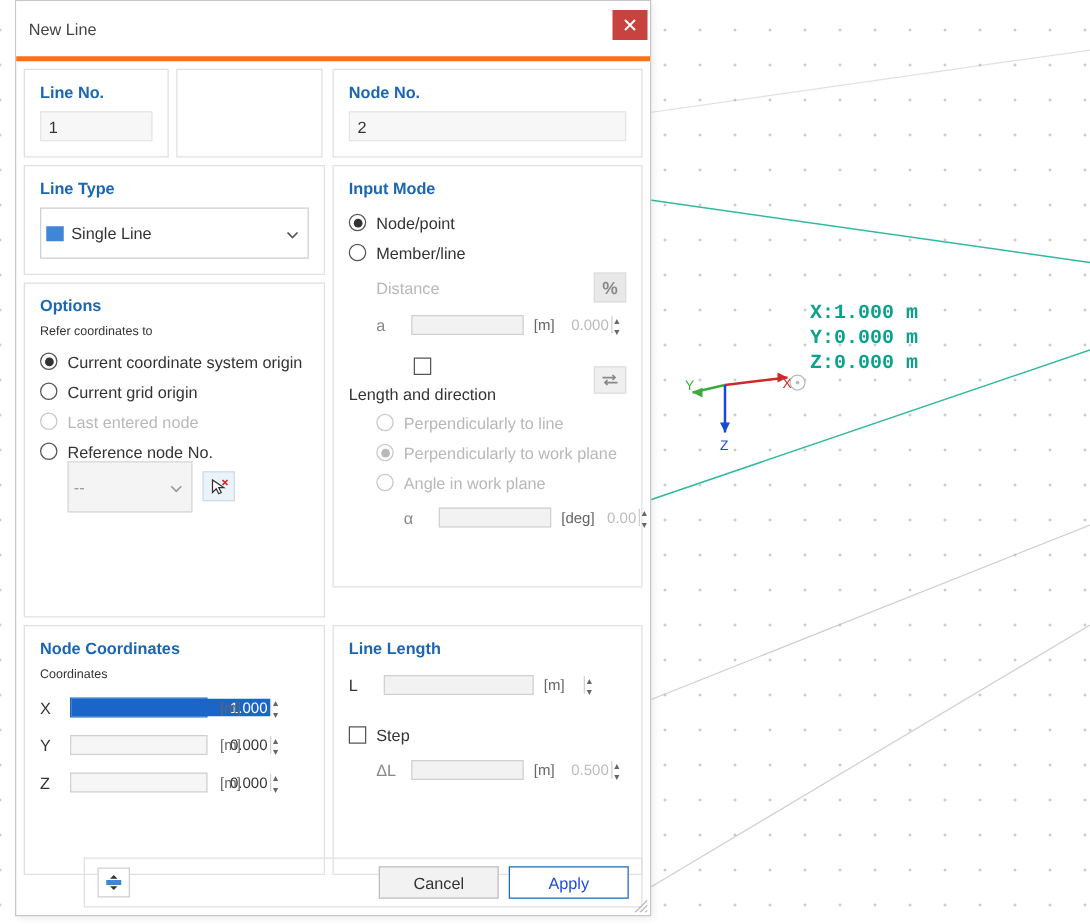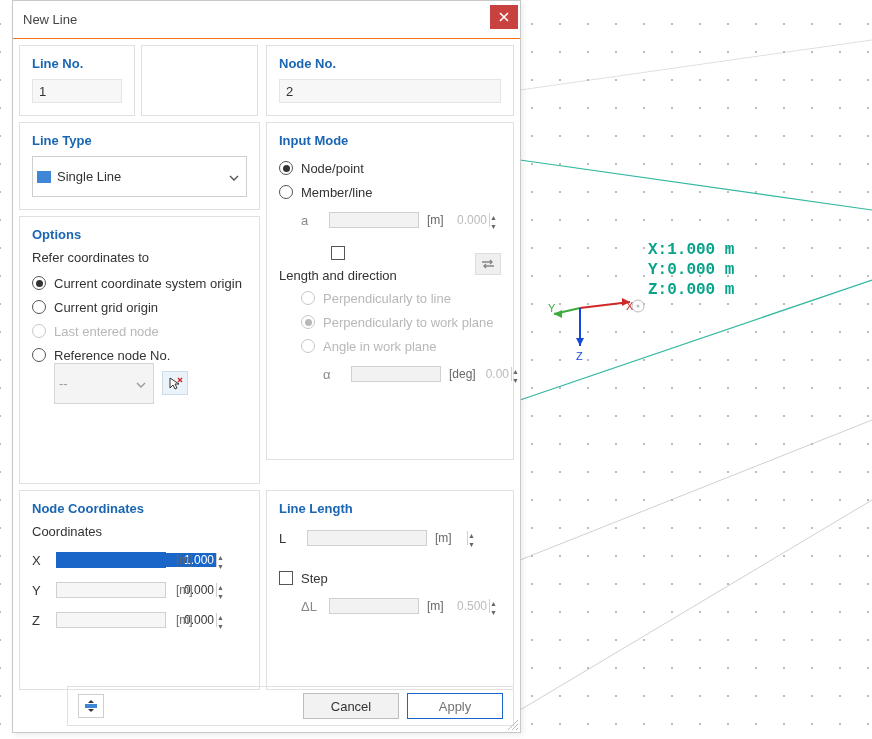--- a/index.html
+++ b/index.html
@@ -25,21 +25,21 @@
   }
   .axes { position: absolute; left: 540px; top: 280px; }
 
   
   .dialog {
     position: absolute; left: 12px; top: 0; width: 509px; height: 733px;
     background: #fff; border: 1px solid #c8c8c8;
     box-shadow: 2px 2px 6px rgba(0,0,0,0.08);
   }
   .titlebar {
-    height: 38px; background: #fff; border-bottom: 1px solid #f97316;
+    height: 48px; background: #fff; border-bottom: 4px solid #f97316;
     display: flex; align-items: center; padding: 0 0 0 10px;
   }
   .titlebar-title { flex: 1; font-size: 13px; color: #444; }
   .close-btn {
     width: 28px; height: 24px; background: #c84240; color: #fff;
     display: flex; align-items: center; justify-content: center;
     font-size: 14px; margin-right: 2px; margin-top: -6px;
   }
   .close-btn svg { display:block; }
 
@@ -65,21 +65,21 @@
   .dropdown .swatch {
     width: 14px; height: 12px; background: #3f86d6; margin-right: 6px;
   }
   .dropdown .label { flex: 1; }
   .dropdown .chev {
     width: 16px; text-align: center; color: #555;
   }
   .dropdown.small { width: 100px; background: #f4f4f4; border-color: #d6d6d6; }
   .dropdown.small .label { color: #999; }
 
-  .subhead { font-size: 13px; color: #333; margin: 4px 0 6px 0; }
+  .subhead { font-size: 10px; color: #333; margin: 4px 0 6px 0; }
 
   .radio-row, .check-row {
     display: flex; align-items: center; gap: 8px; height: 24px;
   }
   .radio {
     width: 14px; height: 14px; border: 1.5px solid #555; border-radius: 50%;
     display: inline-flex; align-items: center; justify-content: center;
     flex-shrink: 0;
   }
   .radio.checked::after {
@@ -146,21 +146,21 @@
     position: absolute; left: 6px; right: 6px; bottom: 6px; height: 40px;
     border: 1px solid #e0e0e0; display: flex; align-items: center;
     padding: 0 10px; gap: 8px; margin-left: 48px;
   }
   .footer .spacer { flex: 1; }
   .btn {
     width: 96px; height: 26px; border: 1px solid #bdbdbd; background: #f2f2f2;
     display: inline-flex; align-items: center; justify-content: center;
     font-size: 13px; color: #333;
   }
-  .btn.primary { border: 1px solid #1a66c8; background: #fff; color: #737373; }
+  .btn.primary { border: 1px solid #1a66c8; background: #fff; color: #1d4ed8; }
   .resize-grip {
     position: absolute; right: 2px; bottom: 2px; width: 12px; height: 12px;
     color: #bbb;
   }
 
   .row0 { display: grid; grid-template-columns: 116px 117px; gap: 6px; }
 </style>
 </head>
 <body>
 
@@ -278,20 +278,24 @@
     <div class="panel" style="height:338px;">
       <div class="panel-title">Input Mode</div>
       <div class="radio-row">
         <span class="radio checked"></span>
         <span class="radio-label">Node/point</span>
       </div>
       <div class="radio-row">
         <span class="radio"></span>
         <span class="radio-label">Member/line</span>
       </div>
+      <div class="row-small indent" style="justify-content:space-between;">
+        <span class="disabled-text">Distance</span>
+        <div class="pct-btn">%</div>
+      </div>
       <div class="row-small indent">
         <span class="var-label">a</span>
         <div class="spin disabled">
           <input disabled="" value="0.000" style="">
           <div class="buttons">
               <span>▲</span>
               <span>▼</span>
             </div>
         </div>
         <span class="unit">[m]</span>

